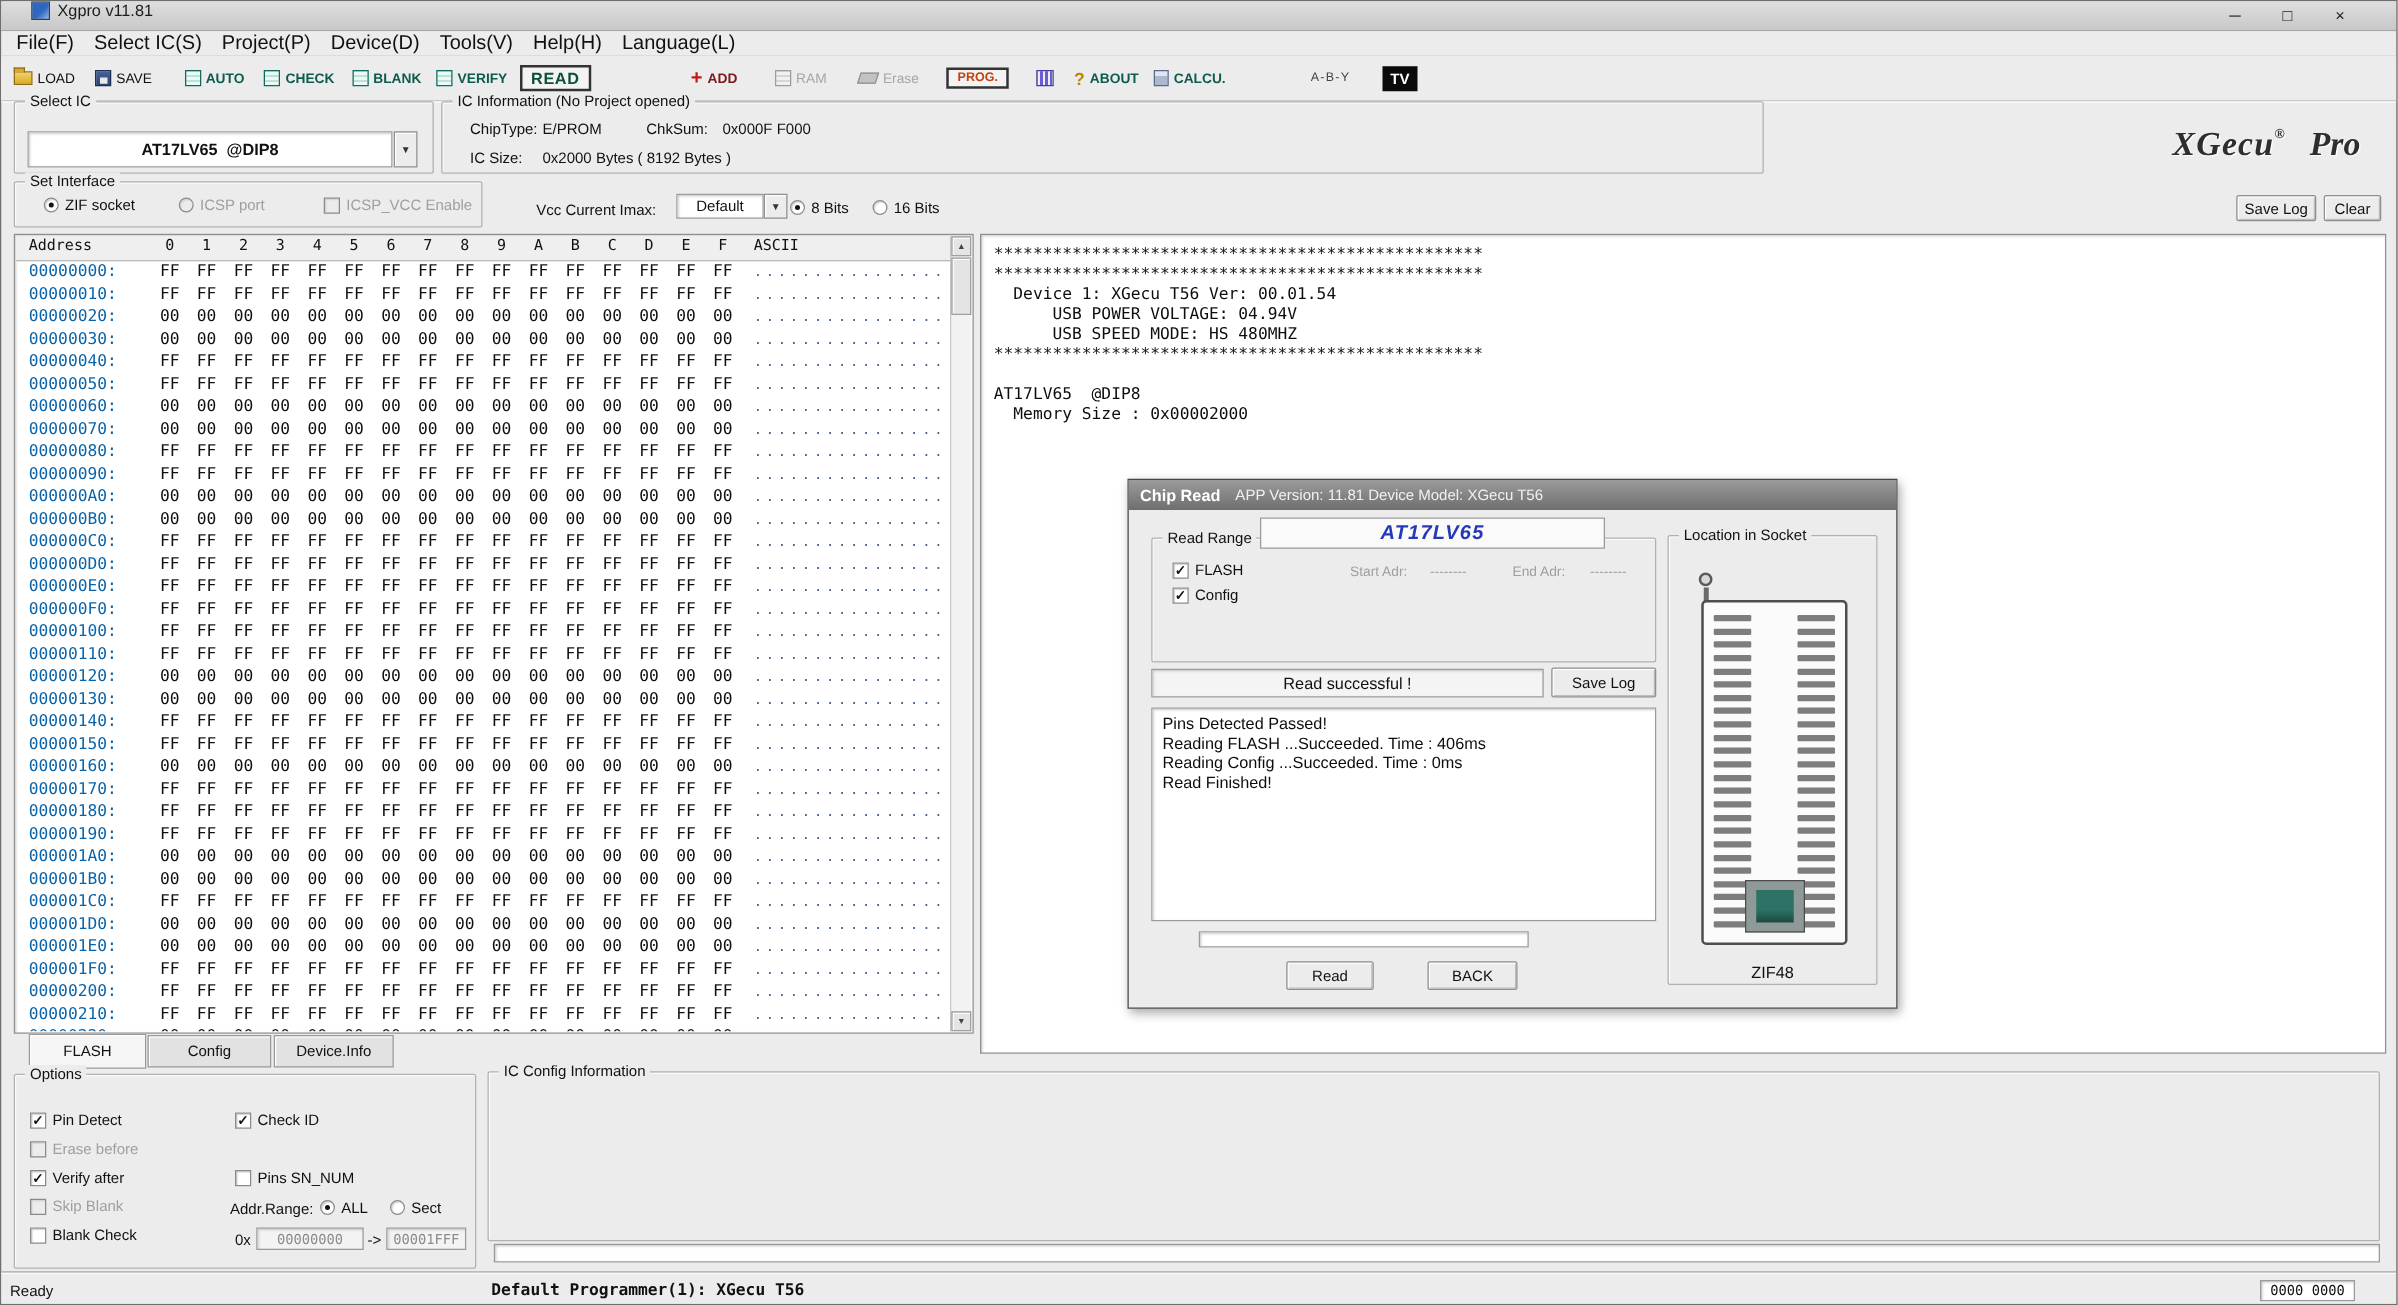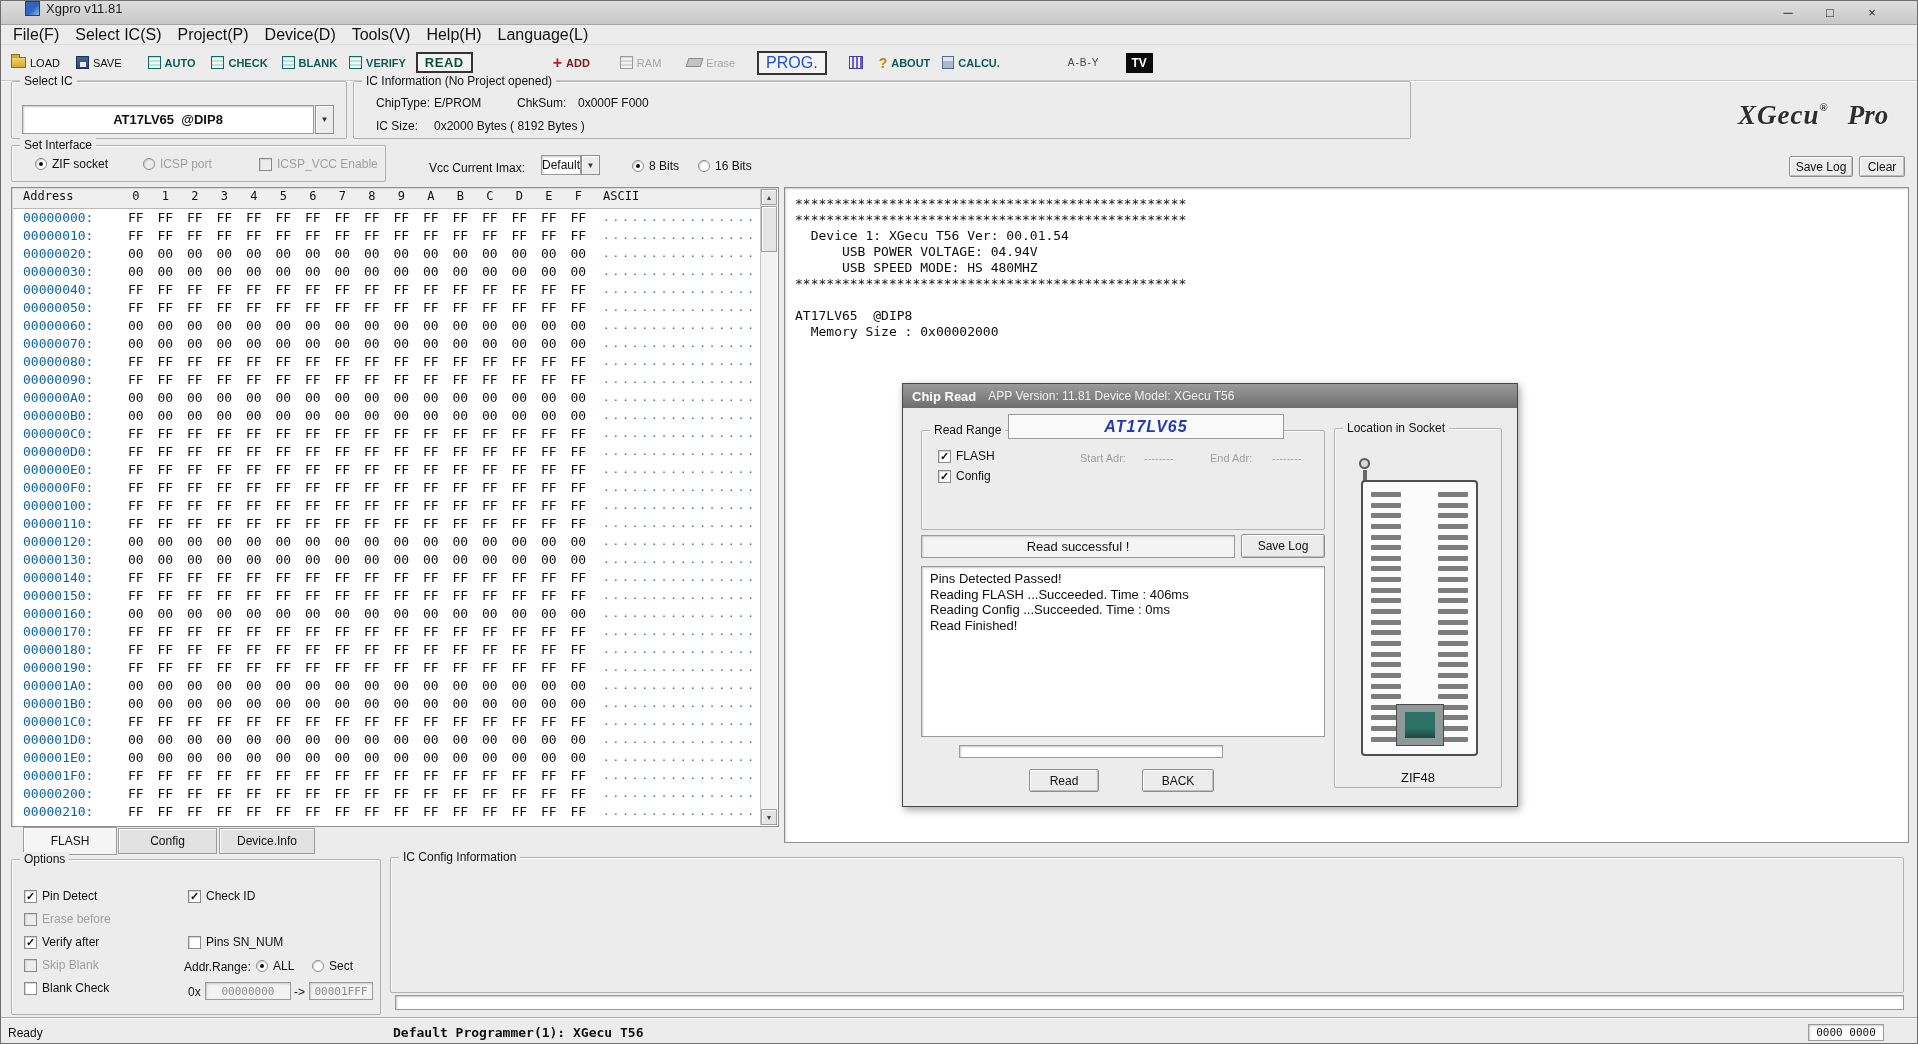--- a/index.html
+++ b/index.html
@@ -28,21 +28,21 @@
 .ic-erase{width:15px;height:9px;background:#c3c3c3;border:1px solid #8d8d8d;transform:skewX(-18deg)}
 .ic-chip{width:14px;height:13px;border:1px solid #4a3f9f;background:repeating-linear-gradient(90deg,#efeffb 0 2px,#6a5fd0 2px 4px)}
 .ic-calcu{width:12px;height:13px;border:1px solid #5a6a8a;background:linear-gradient(#dfe6f2 35%,#aab8d0 35%)}
 .ic-about{color:#b8860b;font-weight:bold;font-size:14px;line-height:12px}
 .ic-add{color:#c21717;font-weight:bold;font-size:16px;line-height:12px}
 .tb-auto .tb-label,.tb-check .tb-label,.tb-blank .tb-label,.tb-verify .tb-label,.tb-about .tb-label,.tb-calcu .tb-label{color:#0e5b4e;font-weight:bold}
 .tb-add .tb-label{color:#7c1a1a;font-weight:bold}
 .tb-ram .tb-label,.tb-erase .tb-label{color:#a6a6a6}
 .tb-read,.tb-prog{border:2px solid #333;padding:1px 7px;background:#f3f3f3}
 .tb-read .tb-label{color:#0d4f3c;font-weight:bold;font-size:13px;letter-spacing:.5px}
-.tb-prog .tb-label{color:#1d4ed8;font-weight:normal;font-size:16px}
+.tb-prog .tb-label{color:#c2410c;font-weight:bold;font-size:10px}
 .tb-tv{background:#0a0a0a;padding:3px 6px}
 .tb-tv .tb-label{color:#fff;font-weight:bold;font-size:12px}
 .tb-aby .tb-label{font-size:10px;color:#444;letter-spacing:1px}
 
 
 .gb{position:absolute;border:1px solid #b1b1b1;border-radius:2px;box-shadow:inset 1px 1px 0 #fbfbfb}
 .legend{position:absolute;top:-8px;left:8px;background:#ececec;padding:0 4px;font-size:12px;line-height:14px;white-space:nowrap}
 .btn{position:absolute;display:flex;align-items:center;justify-content:center;font-size:12px;background:#ececec;border:1px solid #8f8f8f;box-shadow:inset 1px 1px 0 #fff,inset -1px -1px 0 #bdbdbd;border-radius:2px;cursor:default}
 .sunken{background:#fff;border:1px solid #9a9a9a;box-shadow:inset 1px 1px 2px #cacaca}
 .cb,.rb{position:absolute;display:flex;align-items:center;gap:5px;font-size:12px;white-space:nowrap}
@@ -248,21 +248,21 @@
       <span>ICSP port</span>
     </label>
     <label class="cb disabled" style="left:247px;top:11px">
       <span class="cb-box"></span>
       <span>ICSP_VCC Enable</span>
     </label>
   </div>
 
   <span class="opt-label" style="left:428px;top:160px">Vcc Current Imax:</span>
   <div class="combo" style="left:540px;top:154px">
-    <div class="combo-field" style="width:40px;height:20px">Default</div>
+    <div class="combo-field" style="width:70px;height:20px">Default</div>
     <div class="combo-btn" style="height:20px">▼</div>
   </div>
   <label class="rb selected" style="left:631px;top:158px">
     <span class="rb-dot"></span>
     <span>8 Bits</span>
   </label>
   <label class="rb" style="left:697px;top:158px">
     <span class="rb-dot"></span>
     <span>16 Bits</span>
   </label>

